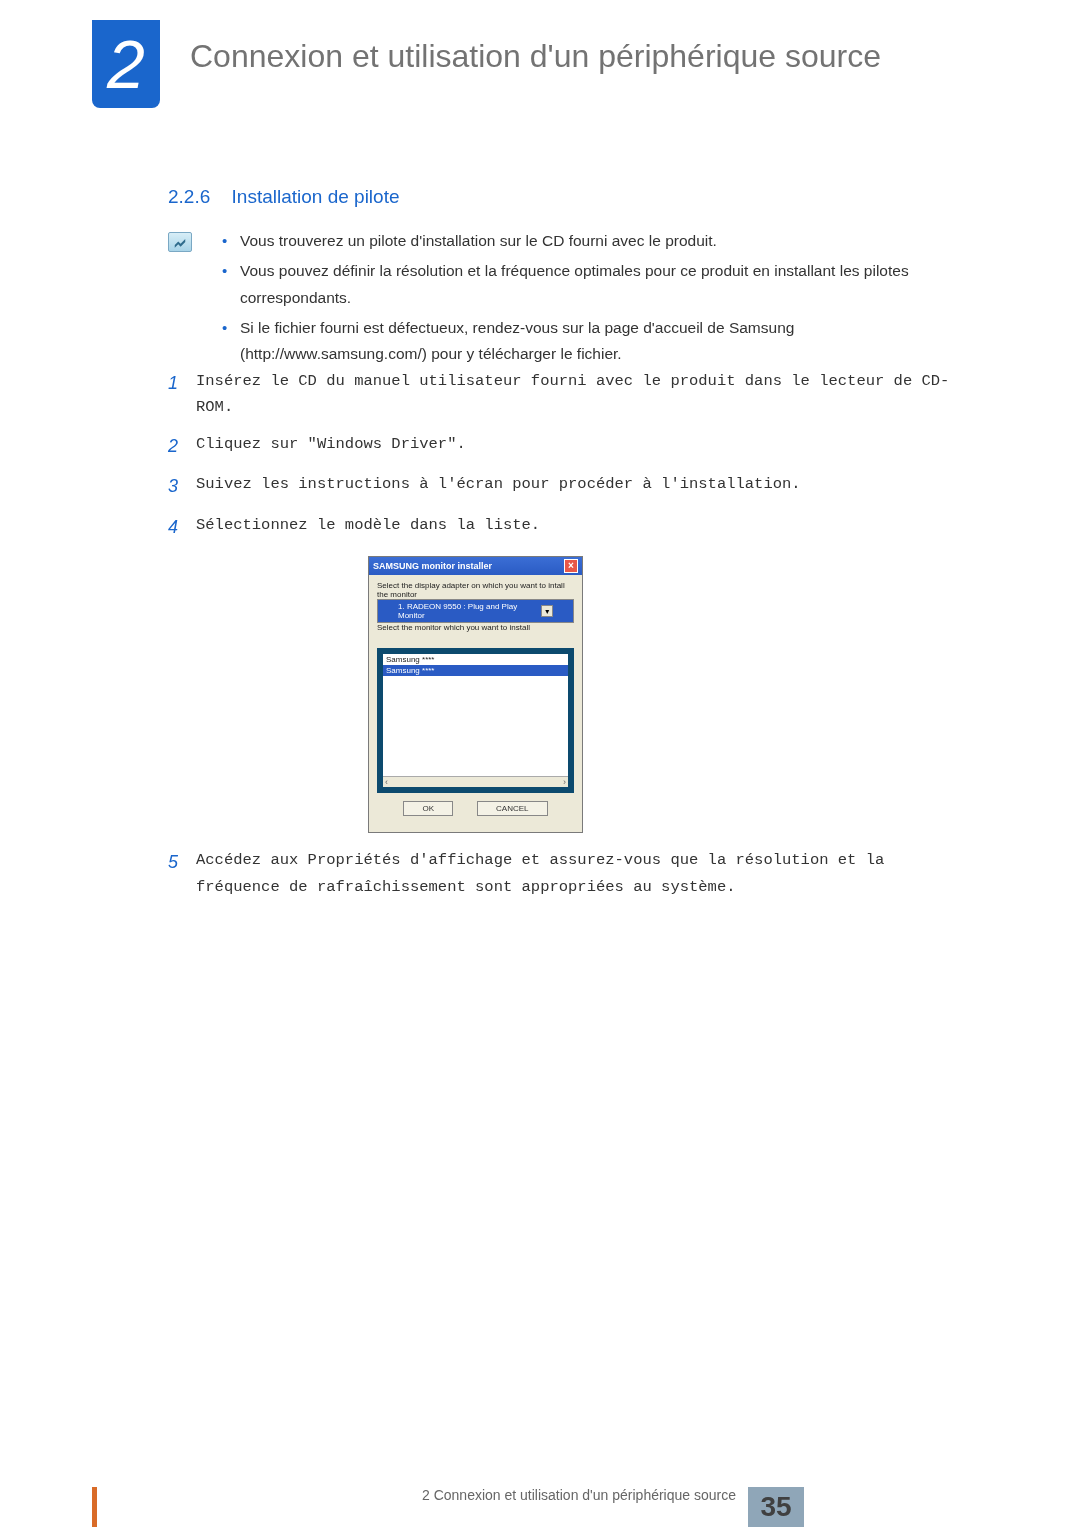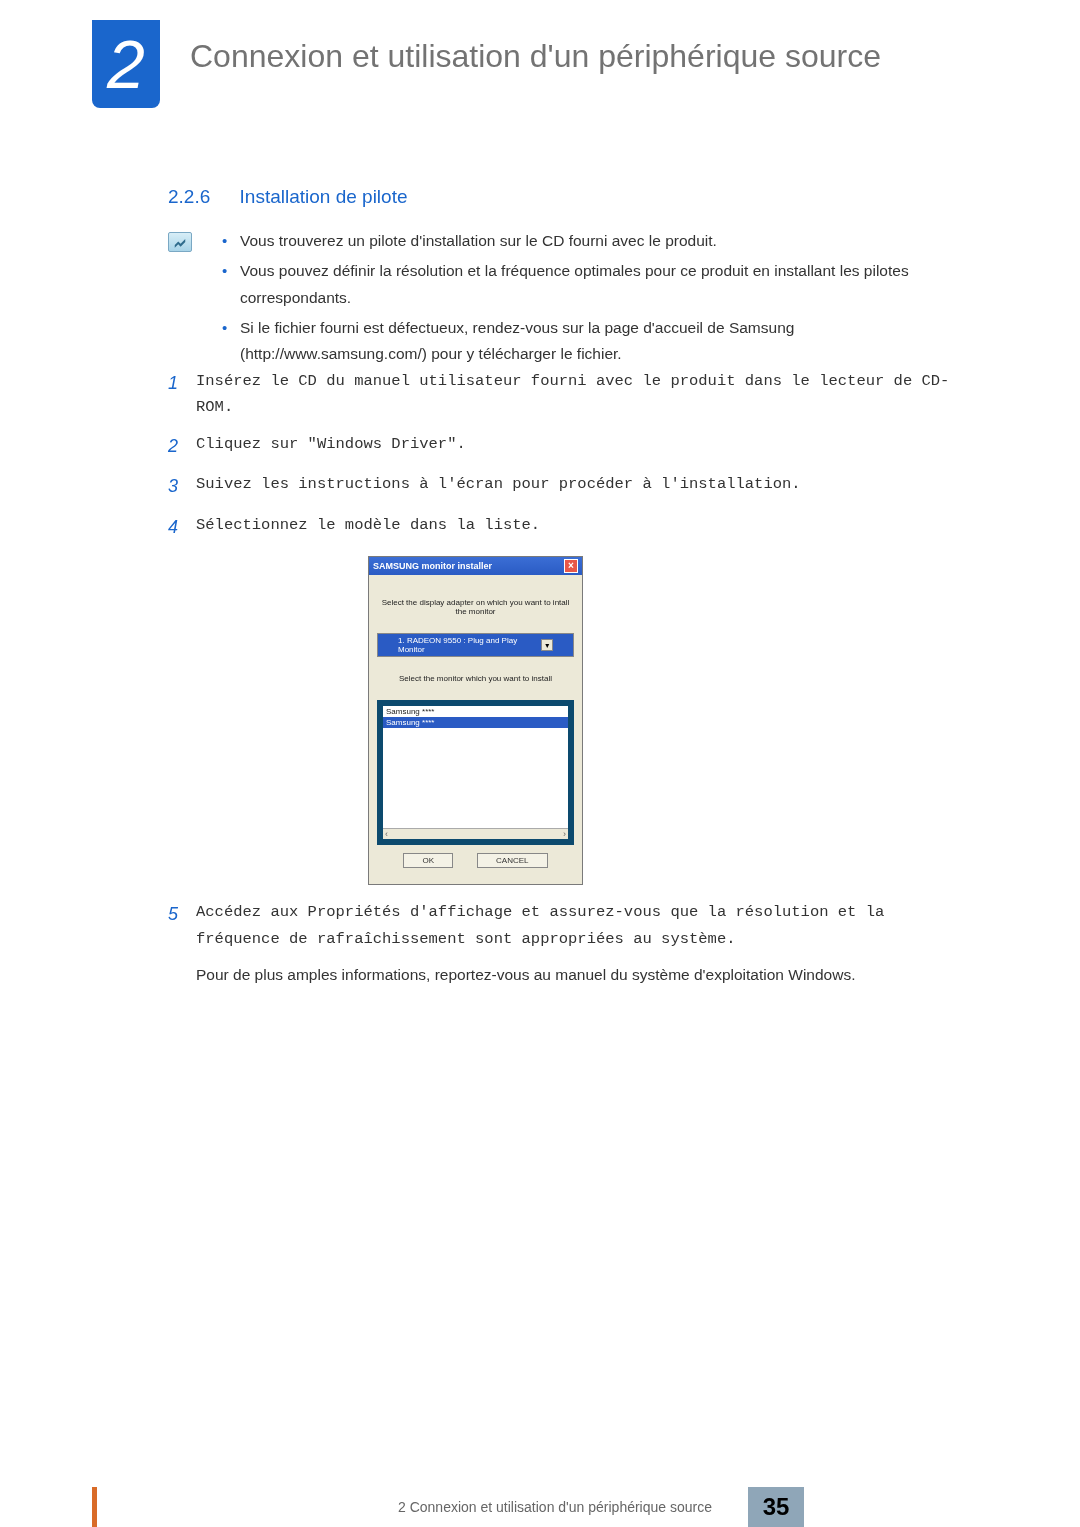--- a/index.html
+++ b/index.html
@@ -38,21 +38,21 @@
     max-width: 760px;
   }
   .section-heading {
     position: absolute;
     top: 186px;
     left: 168px;
     font-size: 19px;
     color: #1a66cc;
     font-weight: 400;
   }
-  .section-num { margin-right: 24px; }
+  .section-num { margin-right: 16px; }
   .note-block {
     position: absolute;
     top: 228px;
     left: 168px;
     width: 800px;
   }
   .note-icon {
     position: absolute;
     left: 0;
     top: 4px;
@@ -131,23 +131,23 @@
     color: #fff;
     width: 14px;
     height: 14px;
     border: 1px solid #fff;
     font-size: 10px;
     line-height: 12px;
     text-align: center;
   }
   .installer-body { padding: 6px 8px; background: #ece9d8; }
   .installer-label {
-    text-align: center;
-    font-size: 8px;
-    margin: 17px 0;
+    text-align: left;
+    font-size: 8px;
+    margin: 0 0;
     color: #222;
   }
   .installer-select {
     background: #2a5bc4;
     color: #fff;
     padding: 2px 20px;
     font-size: 8px;
     border: 1px solid #888;
     display: flex;
     justify-content: space-between;
@@ -209,45 +209,44 @@
     margin-top: 6px;
   }
   .footer {
     position: absolute;
     bottom: 0;
     left: 0;
     width: 864px;
     height: 40px;
     display: flex;
     justify-content: flex-end;
-    align-items: center;
-    gap: 24px;
+    align-items: flex-start;
   }
   .side-bar {
     position: absolute;
     left: 92px;
     bottom: 0;
     width: 5px;
     height: 40px;
     background: #d96b28;
   }
   .footer-text {
     font-size: 14px;
     color: #666;
     margin-right: 12px;
   }
   .page-num-box {
     background: #8fa6b8;
-    color: #000000;
+    color: #404040;
     width: 56px;
     height: 40px;
     display: flex;
     align-items: center;
     justify-content: center;
-    font-size: 24px;
+    font-size: 28px;
     font-weight: bold;
     margin-right: 60px;
   }
 </style>
 </head>
 <body>
 
 <div class="chapter-badge">2</div>
 <div class="chapter-title">Connexion et utilisation d'un périphérique source</div>
 
@@ -312,20 +311,19 @@
         <div class="inst-btn">OK</div>
         <div class="inst-btn">CANCEL</div>
       </div>
     </div>
   </div>
 
   <div class="step">
     <div class="step-num">5</div>
     <div class="step-text">Accédez aux Propriétés d'affichage et assurez-vous que la résolution et la fréquence de rafraîchissement sont appropriées au système.</div>
   </div>
-  <div class="post-text">Pour de plus amples informations, reportez-vous au manuel du système d'exploitation Windows.</div>
 </div>
 
 <div class="footer">
   <div class="side-bar"></div>
   <span class="footer-text">2 Connexion et utilisation d'un périphérique source</span>
   <div class="page-num-box">35</div>
 </div>
 
 </body></html>

